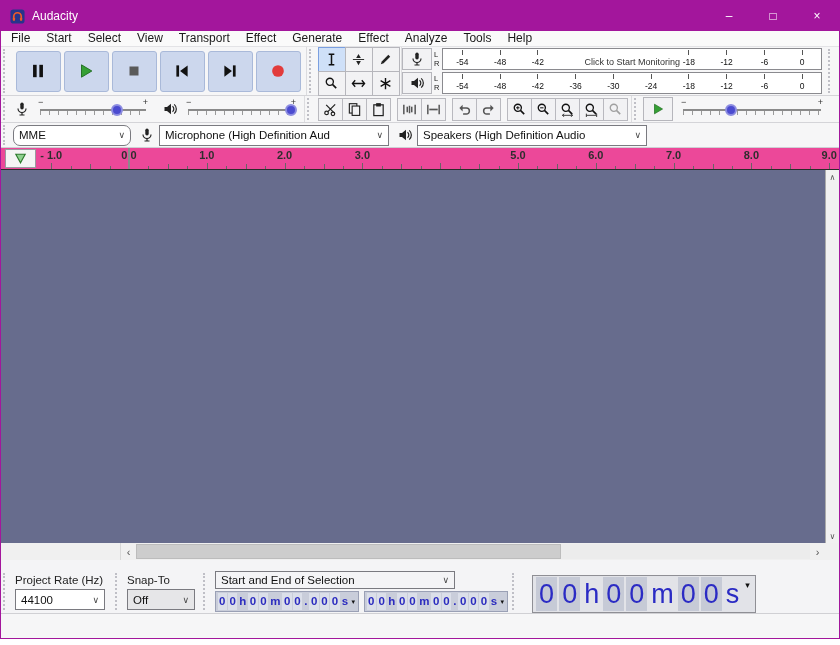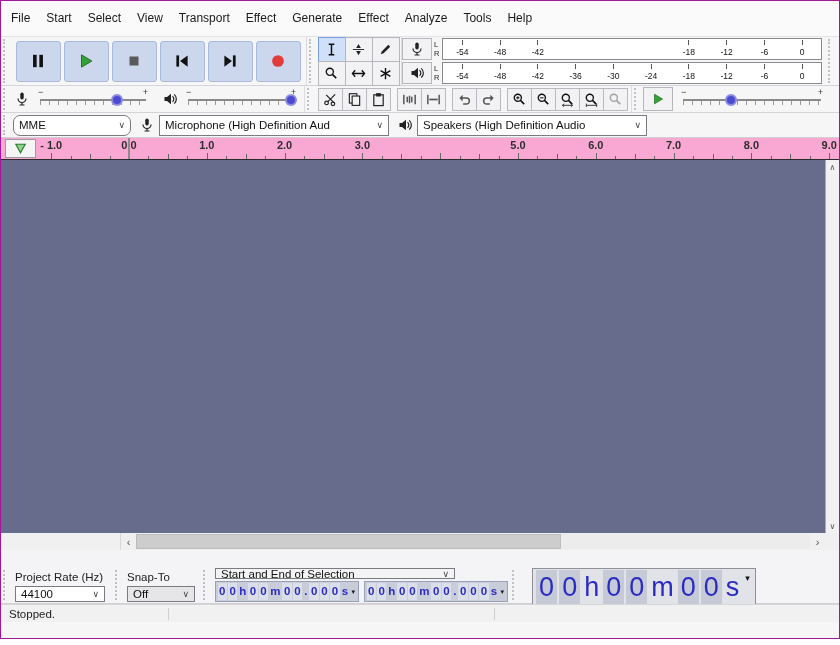--- a/index.html
+++ b/index.html
@@ -6,21 +6,21 @@
   body { background:#fff; font-family:"Liberation Sans", sans-serif; }
   .window { position:relative; width:840px; height:639px; border:1px solid #a3169c; background:#f6f6f7; overflow:hidden; }
 
   
   .titlebar { height:30px; background:#a3169c; display:flex; align-items:center; color:#fff; font-size:12px; }
   .titlebar .app-ico { margin:0 7px 0 9px; display:flex; }
   .win-controls { margin-left:auto; display:flex; height:100%; }
   .winbtn { width:44px; height:100%; display:flex; align-items:center; justify-content:center; font-size:12px; color:#fff; }
 
   
-  .menubar { height:36px; background:#fafafa; border-bottom:1px solid #e3e3e6; display:flex; align-items:center; padding-left:2px;text-align:right; }
+  .menubar { height:16px; background:#fafafa; border-bottom:1px solid #e3e3e6; display:flex; align-items:center; padding-left:2px;text-align:right; }
   .menu-item { font-size:12px; color:#1a1a1a; padding:0 8px; line-height:21px; }
 
   
   .row1 { height:49px; display:flex; border-bottom:1px solid #d4d4d8; }
   .row2 { height:27px; display:flex; align-items:center; border-bottom:1px solid #d4d4d8; }
   .grip { width:7px; align-self:stretch; margin:2px 0 2px 2px; border-left:2px dotted #bfbfc6; }
   .sect { display:flex; align-items:center; border-right:1px solid #dcdcdf; }
 
   .tbtn { width:45px; height:41px; margin:3px 1.5px; background:#ccd7ed; border:1px solid #a9b9d9; border-radius:3px; display:flex; align-items:center; justify-content:center; }
   .toolgrid { display:grid; grid-template-columns:repeat(3,27px); grid-auto-rows:24px; margin:0 2px; }
@@ -51,42 +51,42 @@
   .egap { width:7px; }
   .psbtn { width:30px; height:24px; background:#f2f2f4; border:1px solid #b6b6bc; display:flex; align-items:center; justify-content:center; margin:0 4px 0 2px; }
 
   
   .devicebar { height:25px; display:flex; align-items:center; border-bottom:1px solid #cfcfd4; }
   .select { height:21px; background:#fff; border:1px solid #7a7a80; display:flex; align-items:center; font-size:11.5px; color:#111; padding:0 5px; overflow:hidden; white-space:nowrap; }
   .select .chev { margin-left:auto; font-size:9px; color:#444; padding-left:5px; }
   .dicon { display:flex; padding:0 4px; }
 
   
-  .ruler { height:22px; background:#f9a8d4; border-bottom:1px solid #2b2b2b; position:relative; }
+  .ruler { height:22px; background:#ec4899; border-bottom:1px solid #2b2b2b; position:relative; }
   .pinbtn { position:absolute; left:4px; top:1px; width:31px; height:19px; background:#f5f5f5; border:1px solid #9a9aa0; display:flex; align-items:center; justify-content:center; }
   .rlabel { position:absolute; top:1px; transform:translateX(-50%); font-size:11px; font-weight:700; color:#2e2e2e; white-space:nowrap; }
   .rtick { position:absolute; bottom:0; width:1px; background:#666; }
   .rcursor { position:absolute; top:0; width:2px; height:21px; background:#8b8b8b; }
 
   
   .trackarea { height:373px; background:#676c8d; position:relative; }
   .vscroll { position:absolute; right:0; top:0; bottom:0; width:14px; background:#f1f1f1; border-left:1px solid #ababab; display:flex; flex-direction:column; }
   .varrow { height:14px; display:flex; align-items:center; justify-content:center; font-size:8px; color:#555; }
   .vtrack { flex:1; }
 
   
   .hrow { height:17px; background:#f0f0f0; display:flex; align-items:stretch; }
   .hspacer { width:120px; border-right:1px solid #d8d8d8; }
   .harrow { width:15px; display:flex; align-items:center; justify-content:center; font-size:11px; color:#555; }
   .htrack { flex:1; background:#ececec; position:relative; margin:1px 0; }
   .hthumb { position:absolute; top:0; bottom:0; background:#cdcdcd; border:1px solid #bcbcbc; }
   .hcorner { width:14px; background:#f0f0f0; }
 
   
-  .selbar { height:54px; background:#f4f4f6; border-bottom:1px solid #d0d0d4; display:flex; align-items:stretch; padding-top:17px; }
+  .selbar { height:54px; background:#f4f4f6; border-bottom:1px solid #d0d0d4; display:flex; align-items:stretch; padding-top:10px; }
   .vgrip { width:8px; margin:3px 2px; border-left:2px dotted #bfbfc6; }
   .scol { display:flex; flex-direction:column; padding:1px 2px; }
   .slabel { font-size:11.5px; color:#222; height:18px; line-height:18px; white-space:nowrap; }
   .timefield { display:flex; align-items:center; height:21px; border:1px solid #9aa0b5; background:#c9cdda; padding:0 1px; }
   .seg { font-size:11.5px; font-weight:700; color:#2b2bbf; padding:0 1.5px; line-height:17px; }
   .seg.dig { background:#dbdfe9; margin:0 0.5px; }
   .tfarrow { font-size:7px; color:#111; padding:0 2px; }
 
   .bigtime { display:flex; align-items:center; height:38px; border:1px solid #8f8f95; background:#e2e3e8; margin:4px 0 0 10px; padding:0 2px; align-self:center; }
   .bseg { font-size:27px; color:#2b2bc4; padding:0 3px; line-height:34px; }
@@ -95,20 +95,36 @@
 
   
   .statusbar { height:18px; background:#f1f1f1; border-top:1px solid #d6d6d6; display:flex; align-items:center; font-size:11.5px; color:#222; padding-left:8px; position:relative; }
   .sdiv { position:absolute; top:3px; height:12px; border-left:1px solid #cfcfcf; }
 </style>
 </head>
 <body>
 
 <div class="window">
 
+  <div class="titlebar">
+    <span class="app-ico">
+      <svg width="15" height="15" viewBox="0 0 16 16">
+          <rect x="0.5" y="0.5" width="15" height="15" rx="3" fill="#27348b"></rect>
+          <path d="M4 11 V8 a4 4 0 0 1 8 0 v3" fill="none" stroke="#f05a28" stroke-width="1.8"></path>
+          <rect x="3" y="9.2" width="2.4" height="3.4" rx="1" fill="#f05a28"></rect>
+          <rect x="10.6" y="9.2" width="2.4" height="3.4" rx="1" fill="#f05a28"></rect>
+        </svg>
+    </span>
+    <span>Audacity</span>
+    <div class="win-controls" id="winControls">
+        <span class="winbtn">–</span>
+        <span class="winbtn">□</span>
+        <span class="winbtn">×</span>
+      </div>
+  </div>
 
   <div class="menubar" id="menubar">
       <span class="menu-item">File</span>
       <span class="menu-item">Start</span>
       <span class="menu-item">Select</span>
       <span class="menu-item">View</span>
       <span class="menu-item">Transport</span>
       <span class="menu-item">Effect</span>
       <span class="menu-item">Generate</span>
       <span class="menu-item">Effect</span>
@@ -264,20 +280,21 @@
               <div class="mnum">-48</div>
               <div class="mnum">-42</div>
               <div class="mnum"></div>
               <div class="mnum"></div>
               <div class="mnum"></div>
               <div class="mnum">-18</div>
               <div class="mnum">-12</div>
               <div class="mnum">-6</div>
               <div class="mnum">0</div>
             </div>
+            <div class="moverlay">Click to Start Monitoring</div>
           </div>
         </div>
         <div class="meter-row">
           <div class="mbtn">
             <span style="display: flex;">
               <svg width="16" height="16" viewBox="0 0 16 16">
                 <path d="M2.5 6 H5 L9 2.8 V13.2 L5 10 H2.5 Z" fill="#222"></path>
                 <path d="M10.5 5.2 a3.6 3.6 0 0 1 0 5.6 M12.2 3.4 a6 6 0 0 1 0 9.2" fill="none" stroke="#222" stroke-width="1.2"></path>
               </svg>
             </span>
@@ -675,19 +692,14 @@
         <span class="bseg dig">0</span>
         <span class="bseg dig">0</span>
         <span class="bseg">m</span>
         <span class="bseg dig">0</span>
         <span class="bseg dig">0</span>
         <span class="bseg">s</span>
         <span class="btarrow">▾</span>
       </div>
   </div>
 
-  <div class="statusbar">
-    <span>Stopped.</span>
-    <span class="sdiv" style="left:167px;"></span>
-    <span class="sdiv" style="left:493px;"></span>
-  </div>
 
 </div>
 
 </body></html>

